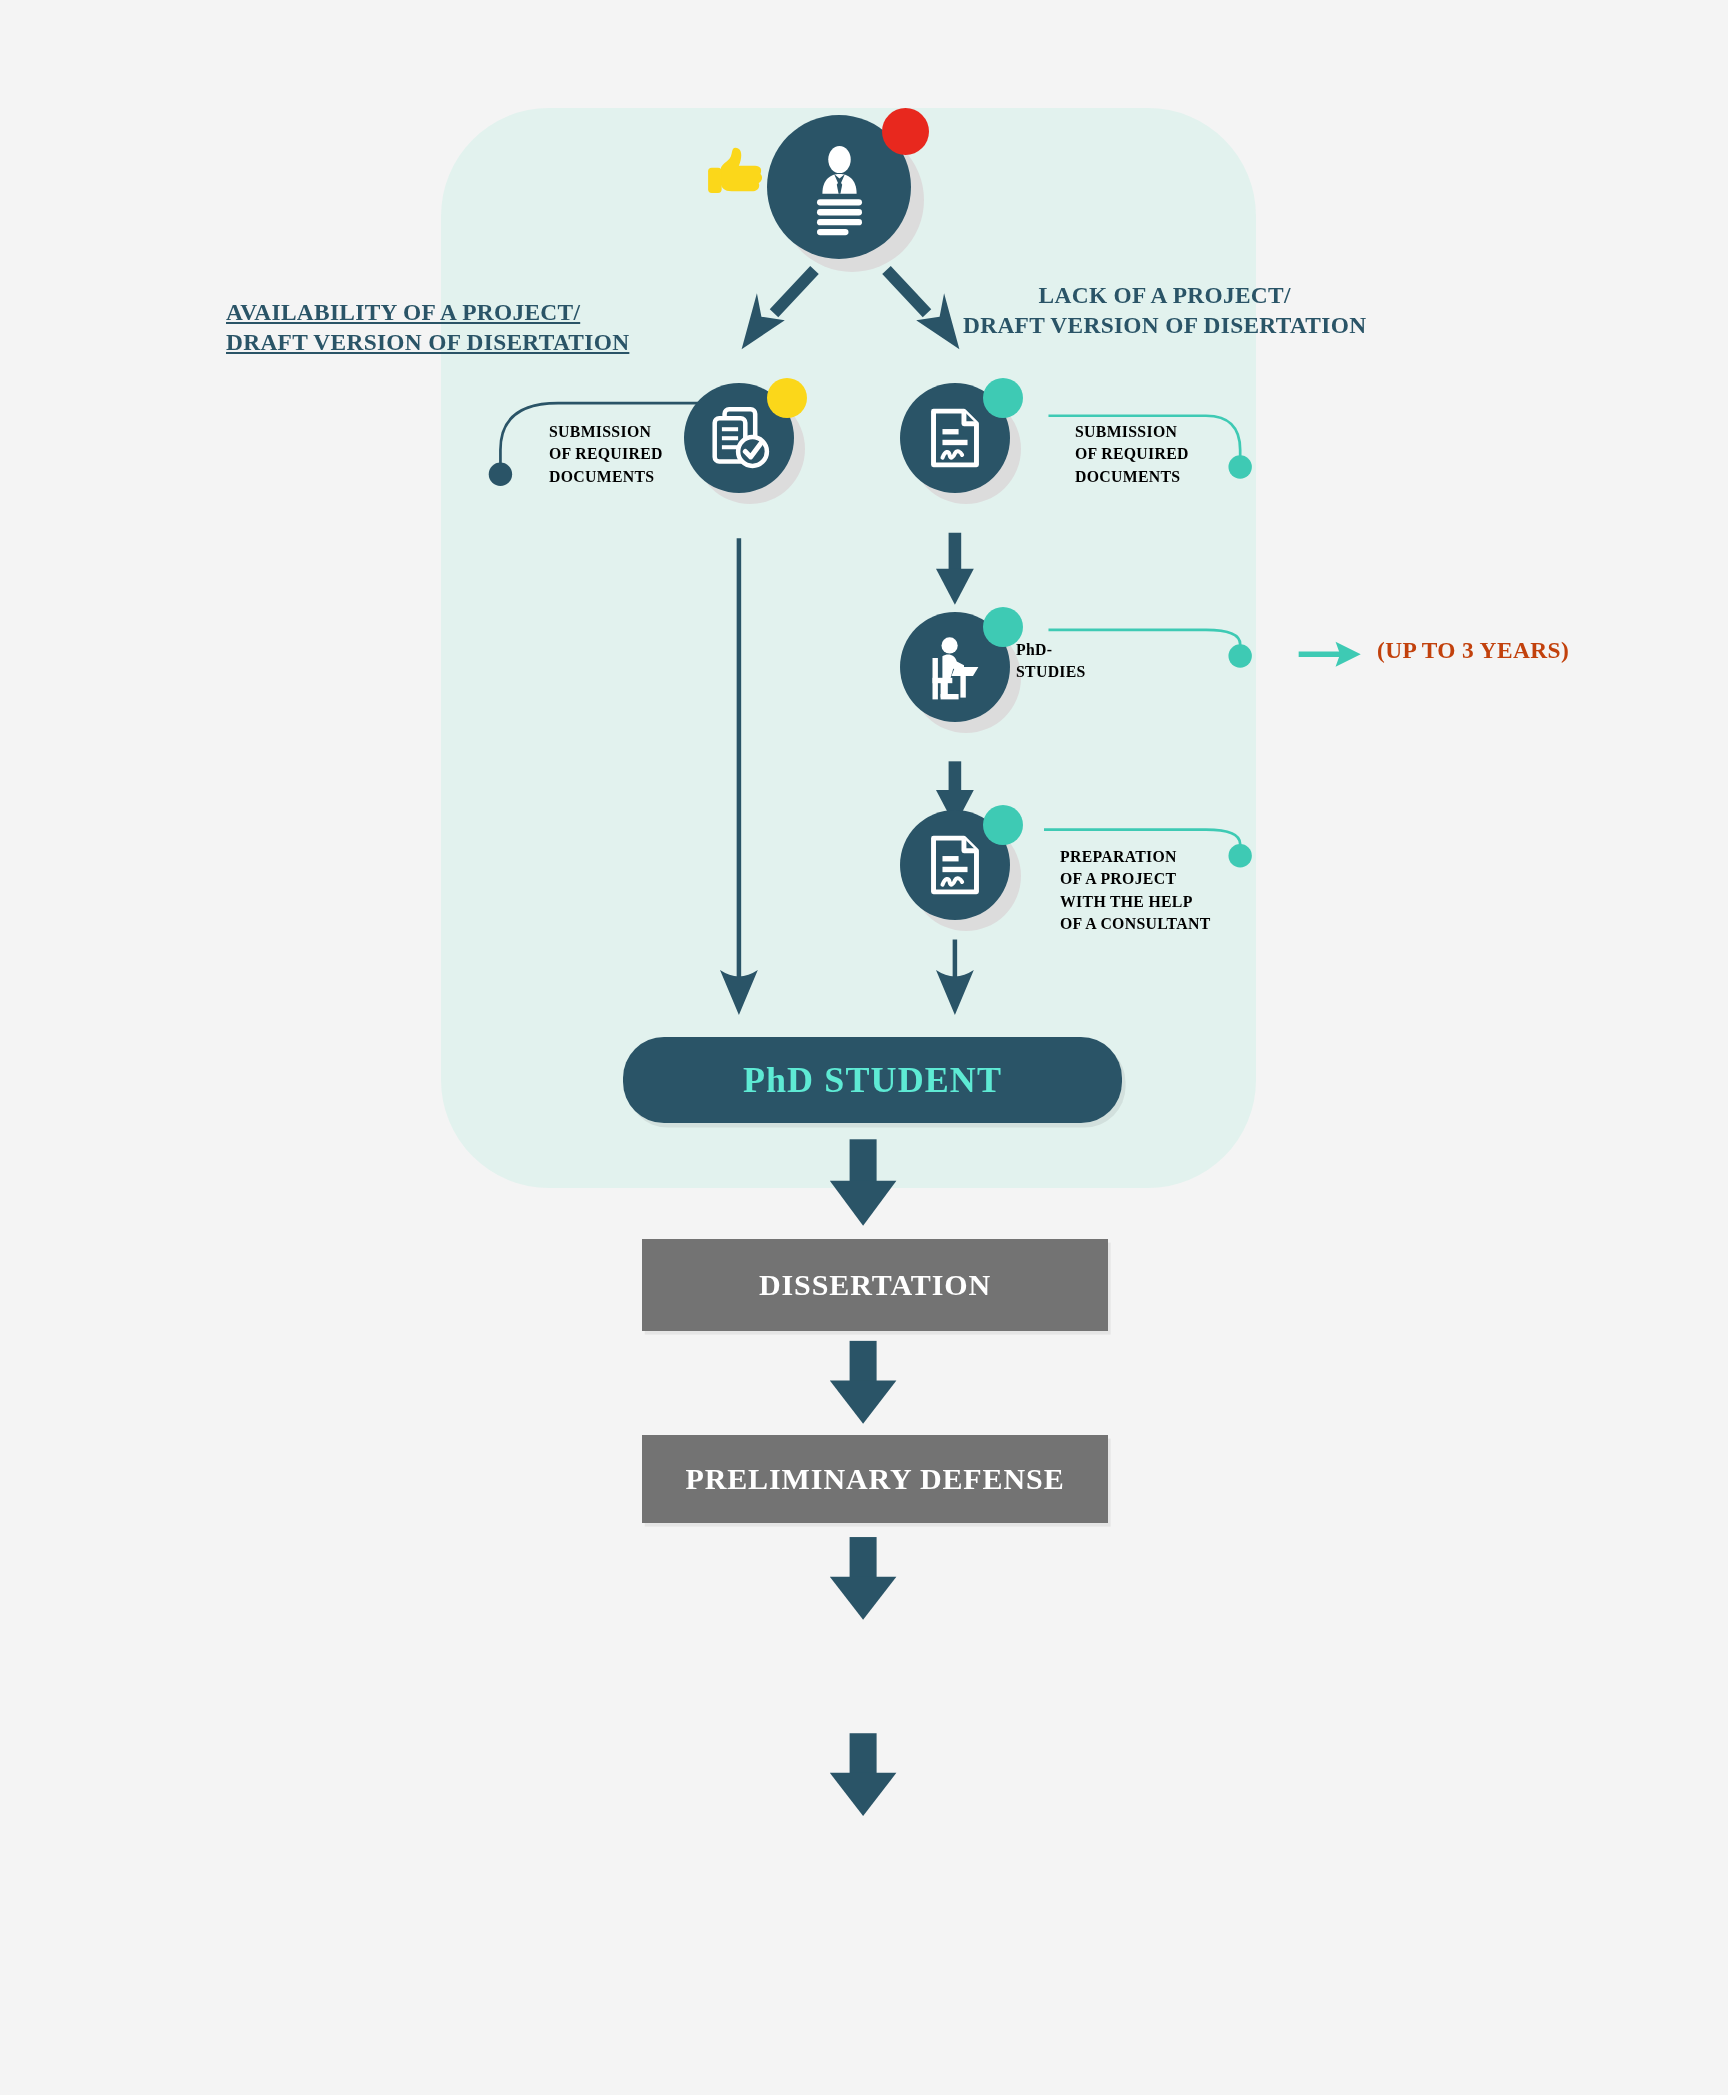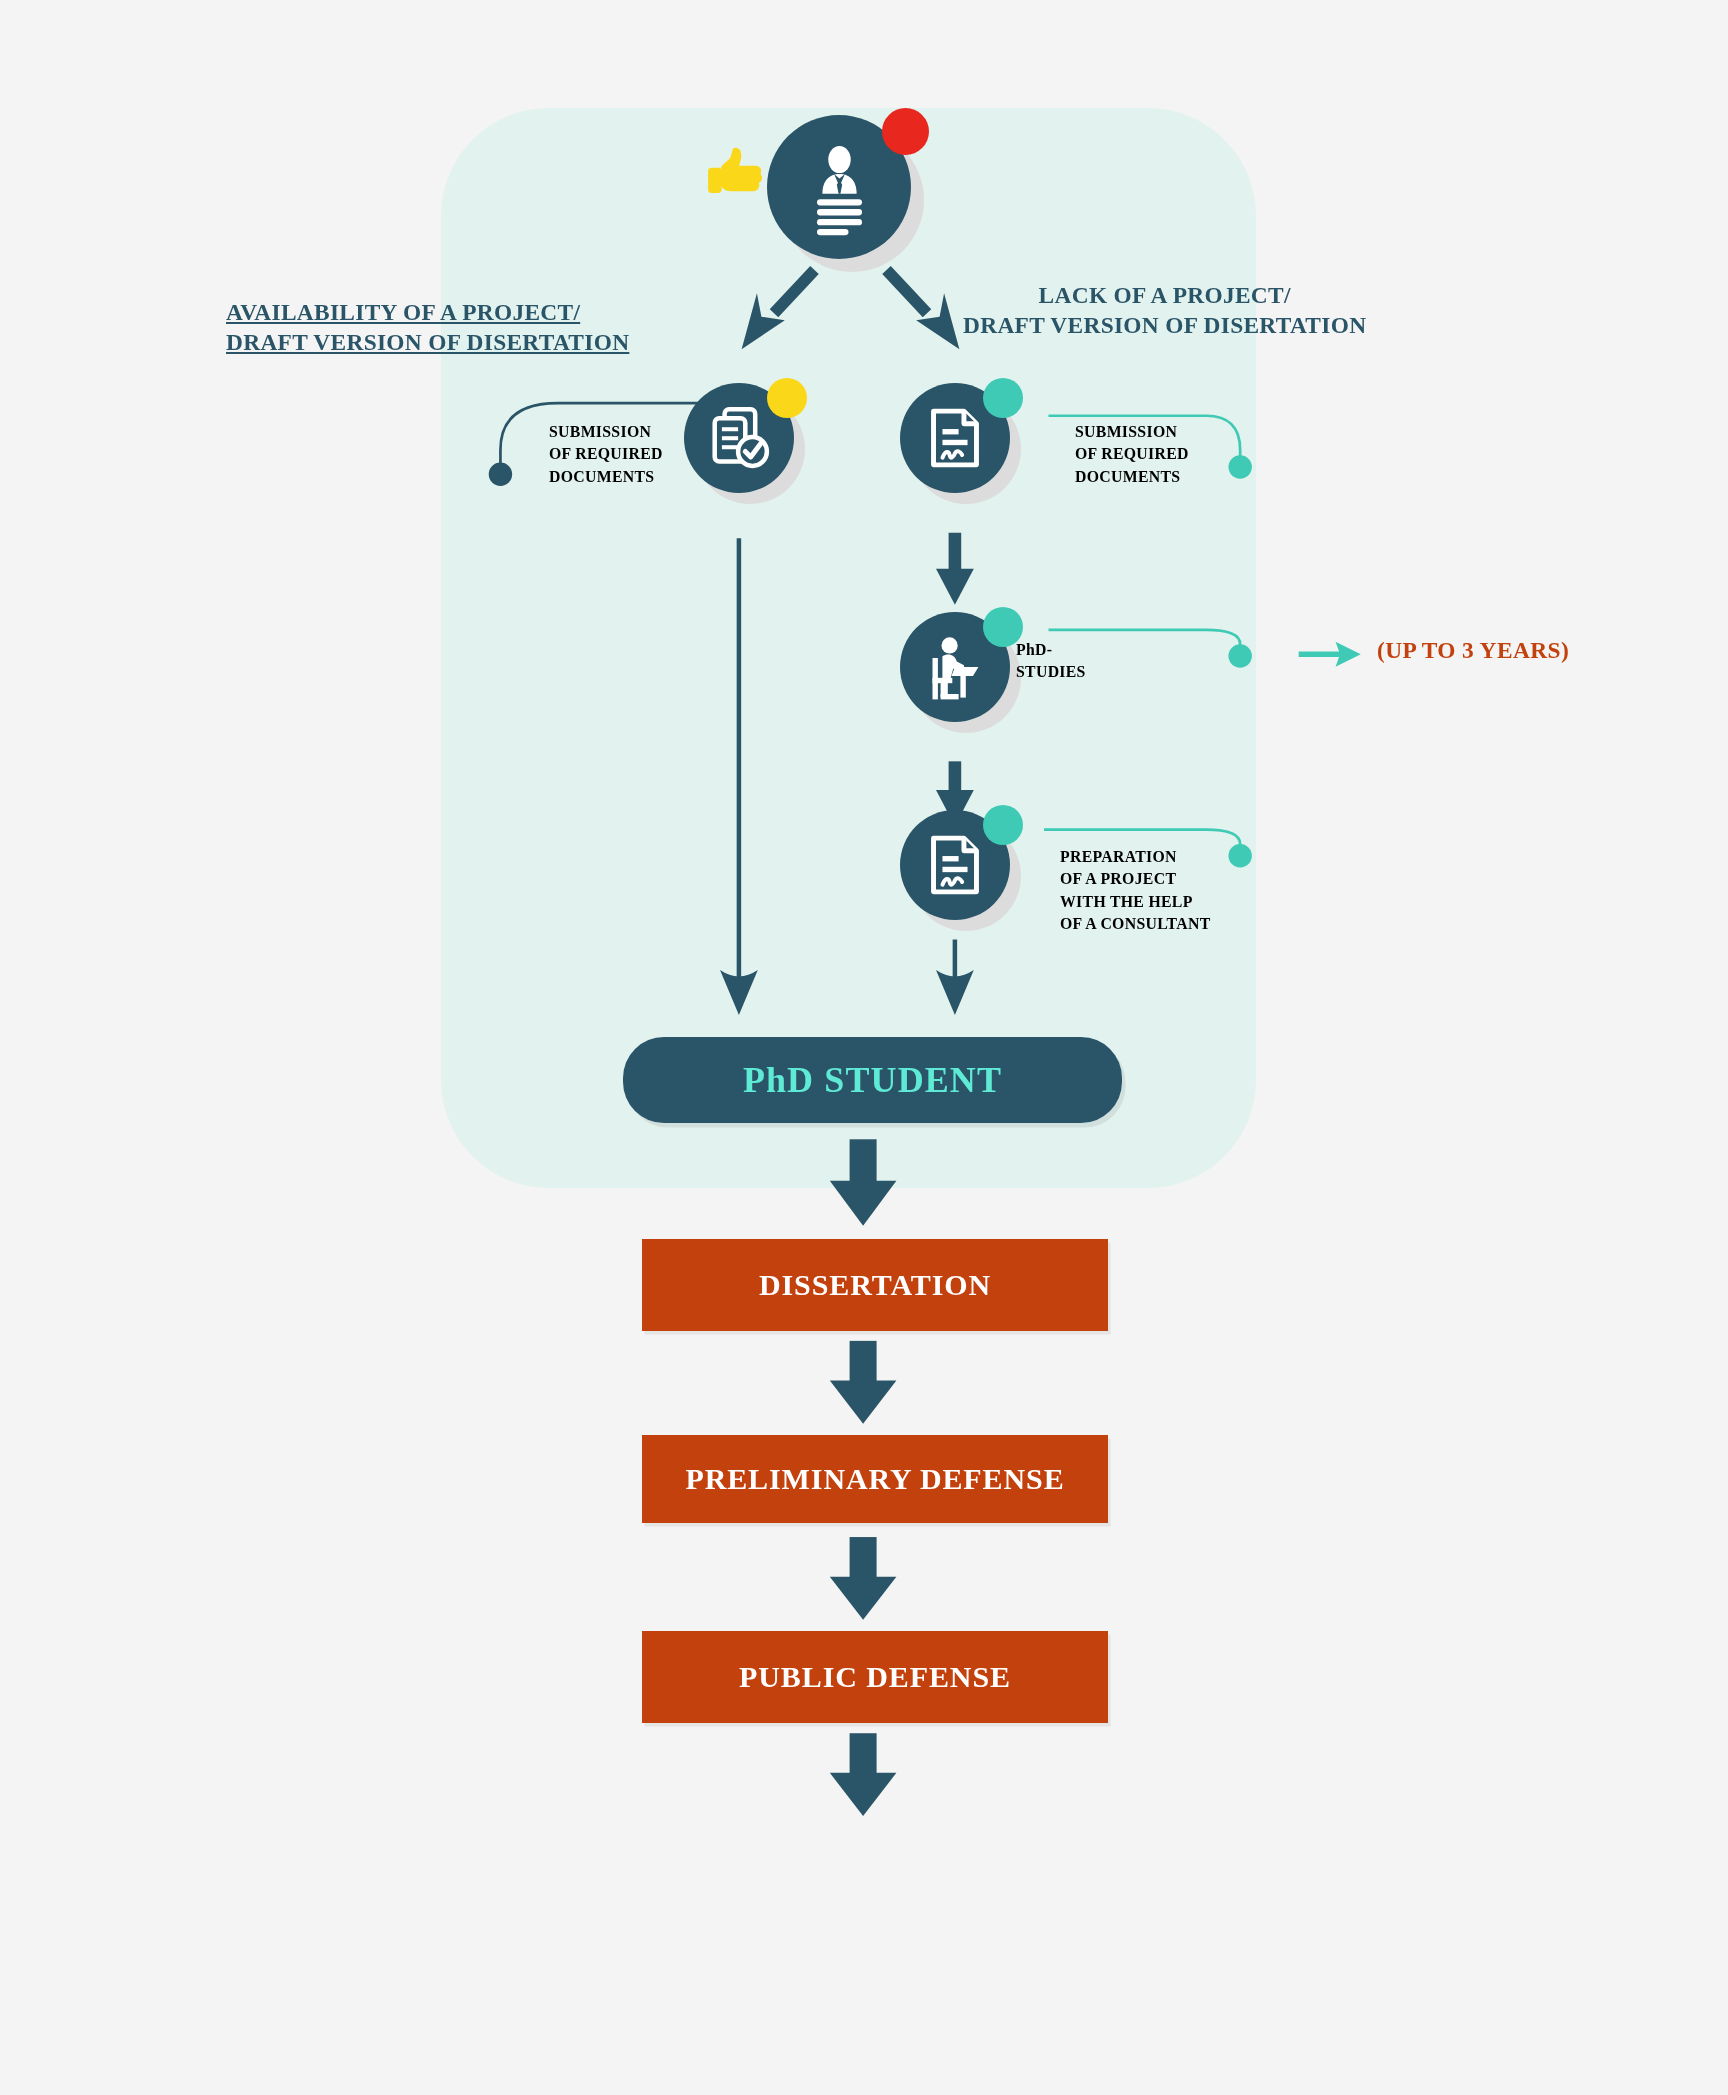--- a/index.html
+++ b/index.html
@@ -105,21 +105,21 @@
     border-radius:41px;
     color:#5eead4;
     display:flex;align-items:center;justify-content:center;
     font-weight:bold;
     box-shadow:3.6px 4.5px 0 rgba(0,0,0,.07);
   }
   .pill-phd{left:623px;top:1037px;width:499px;height:86px;font-size:36px;letter-spacing:1.1px;}
 
   .rect{
     position:absolute;
-    background:#c2410c;
+    background:#737373;
     color:#ffffff;
     display:flex;align-items:center;justify-content:center;
     font-weight:bold;
     text-align:center;
     box-shadow:2.7px 3.6px 0 rgba(0,0,0,.06);
   }
   .rect-dissertation{left:642px;top:1239px;width:466px;height:92px;font-size:30px;letter-spacing:0.9px;}
   .rect-prelim{left:642px;top:1435px;width:466px;height:88px;font-size:30px;letter-spacing:0.9px;}
   .rect-public{left:642px;top:1631px;width:466px;height:92px;font-size:30px;letter-spacing:0.9px;}
   .rect-diploma{
@@ -324,17 +324,16 @@
 OF A PROJECT
 WITH THE HELP
 OF A CONSULTANT</div>
 
   <div class="pill pill-phd">PhD STUDENT</div>
 
   <div class="rect rect-dissertation">DISSERTATION</div>
 
   <div class="rect rect-prelim">PRELIMINARY DEFENSE</div>
 
-  <div class="rect rect-public">PUBLIC DEFENSE</div>
 
 
 </div>
 
 
 </body></html>

